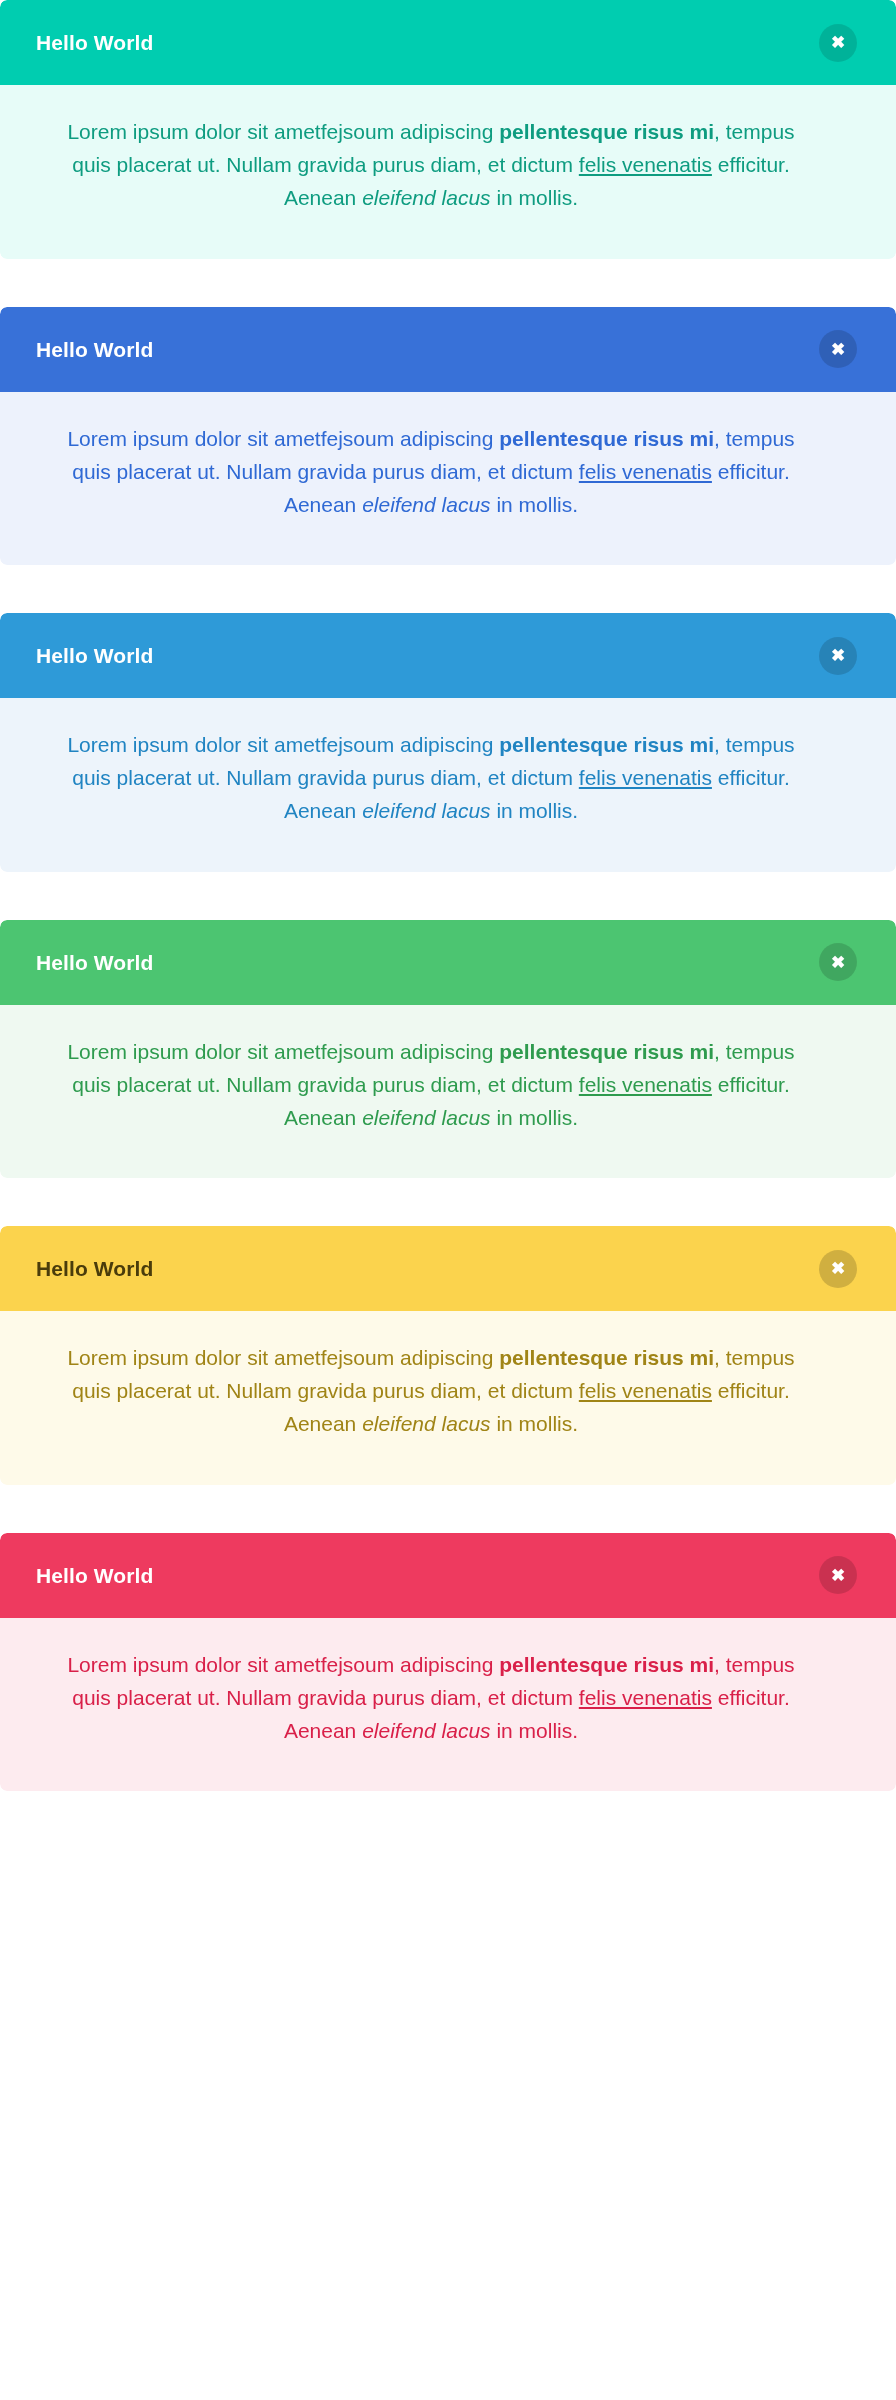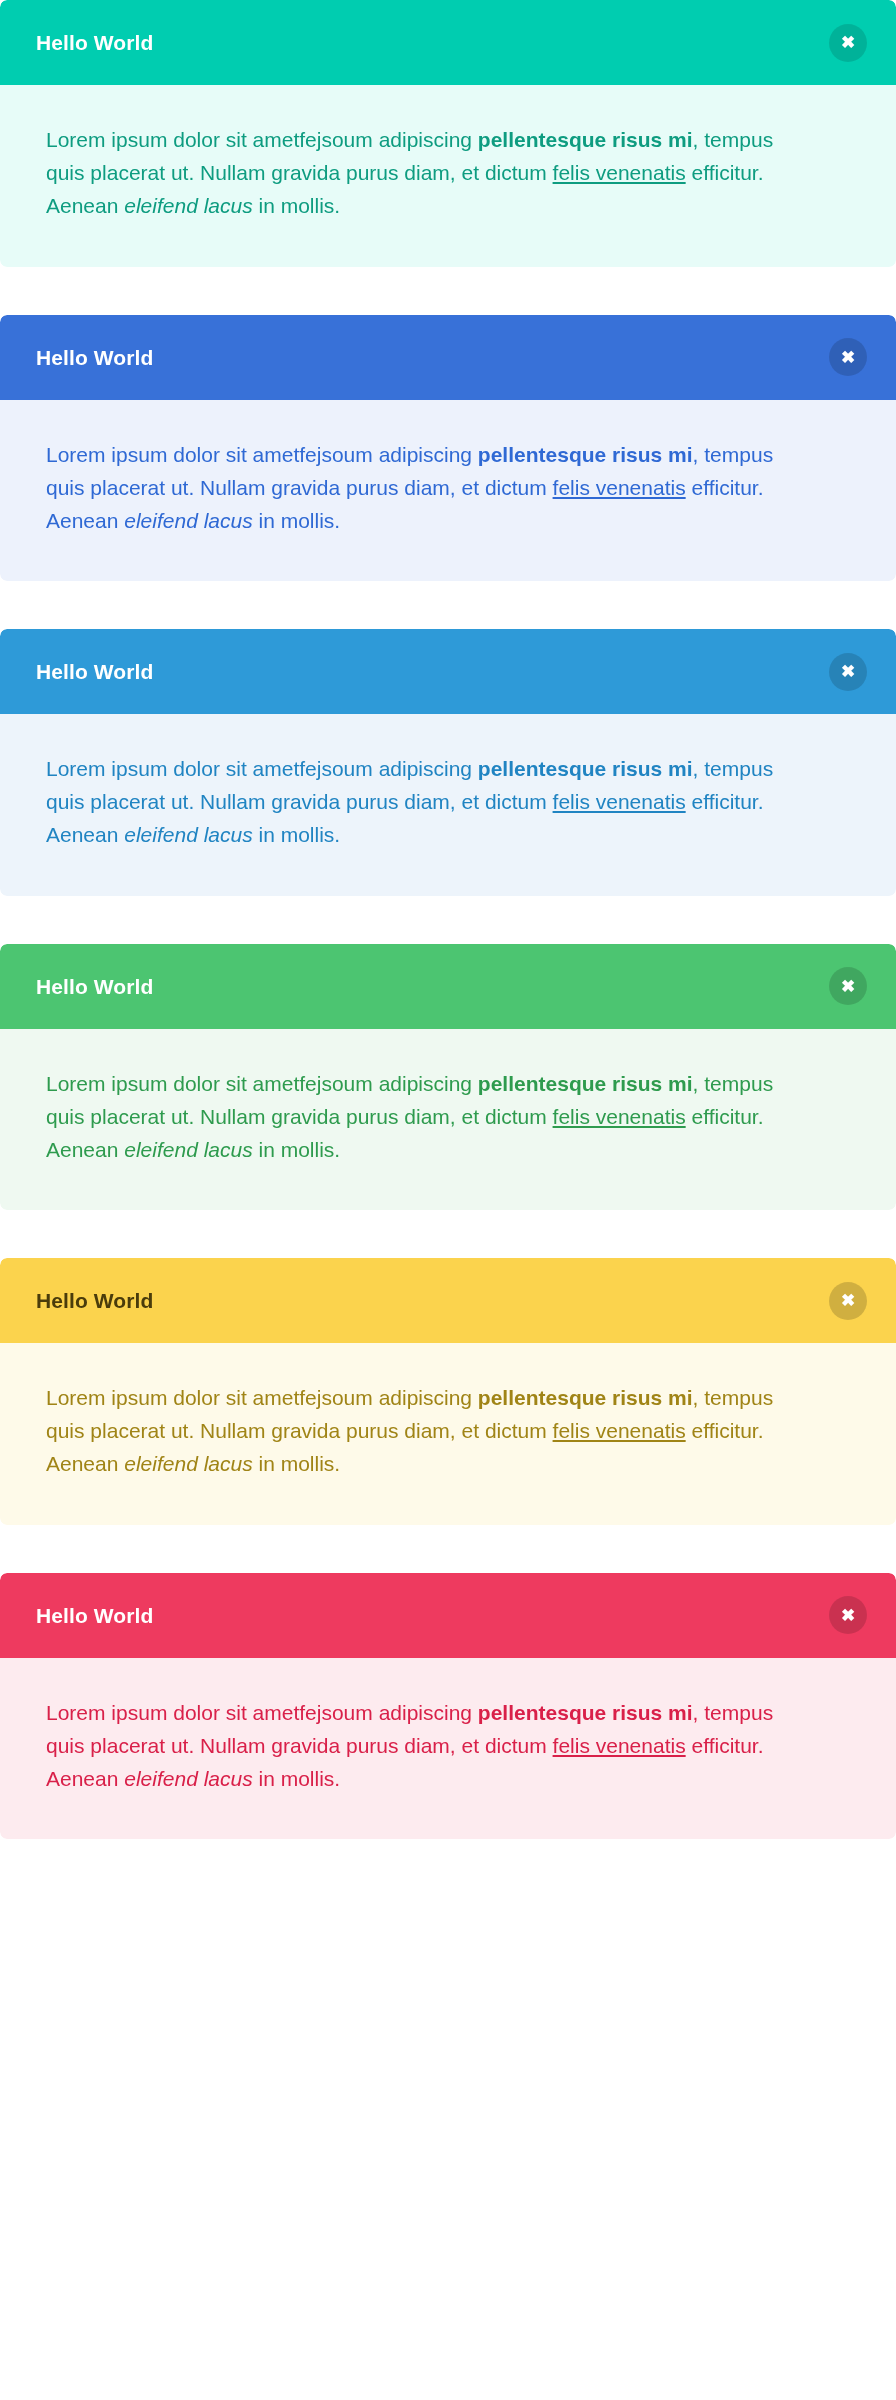--- a/index.html
+++ b/index.html
@@ -27,21 +27,21 @@
     margin-bottom: 48px;
   }
   .alert:last-child { margin-bottom: 0; }
 
   .alert-header {
     height: 85px;
     box-sizing: border-box;
     display: flex;
     align-items: center;
     justify-content: space-between;
-    padding: 0 22px 0 36px;
+    padding: 0 32px 0 36px;
     border-top-left-radius: 7px;
     border-top-right-radius: 7px;
   }
 
   .alert-title {
     font-size: 21px;
     font-weight: bold;
     letter-spacing: 0.1px;
     line-height: 1;
     margin: 0;
@@ -65,23 +65,24 @@
     cursor: pointer;
     font-family: "Liberation Sans", sans-serif;
   }
   .close-button .x-glyph {
     display: block;
     transform: translateY(-0.5px);
   }
 
   .alert-body {
     box-sizing: border-box;
-    padding: 38px 36px 44px 46px;
+    padding: 30px 36px 44px 46px;
     border-bottom-left-radius: 7px;
     border-bottom-right-radius: 7px;
+    text-align: center;
   }
 
   .alert-text {
     margin: 0;
     font-size: 21px;
     line-height: 1.58;
     max-width: 770px;
   }
   .alert-text b { font-weight: bold; }
   .alert-text i { font-style: italic; }

